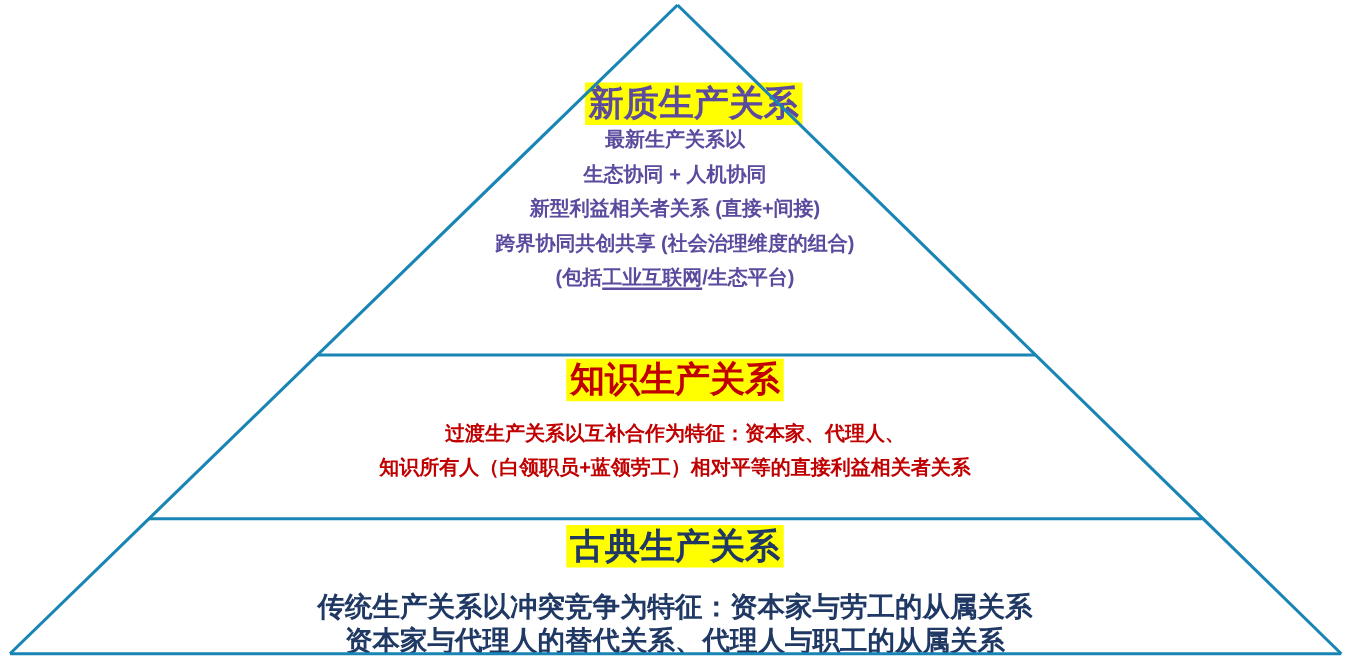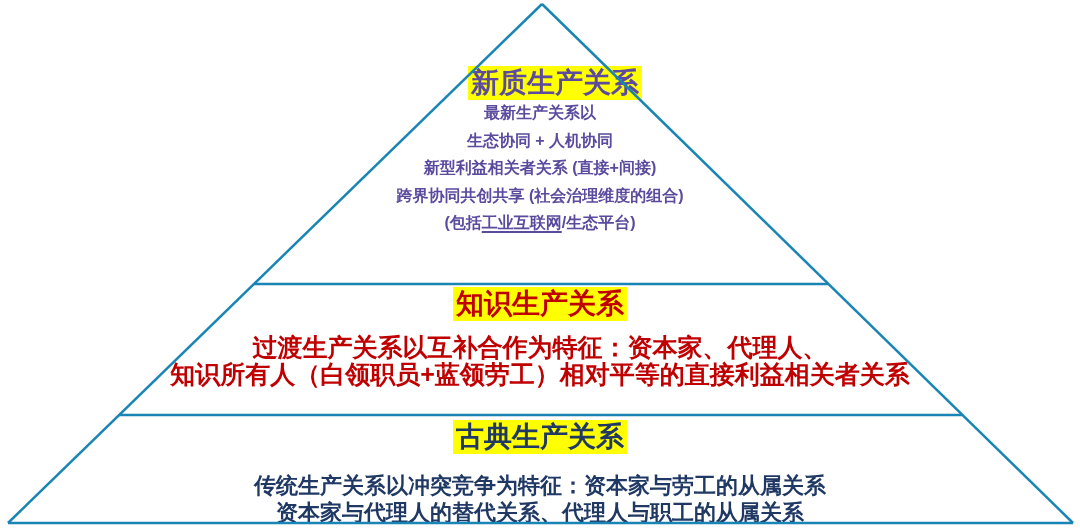--- a/index.html
+++ b/index.html
@@ -50,21 +50,21 @@
     left: 0;
     right: 0;
     text-align: center;
     font-weight: bold;
     z-index: 2;
     white-space: nowrap;
   }
   .top-title .hl   { color: #5B4A9E; }
   .top-body        { color: #5B4A9E; top: 99px;  font-size: 16px; line-height: 27.5px; }
   .mid-title .hl   { color: #C00000; }
-  .mid-body        { color: #C00000; top: 334px; font-size: 25px; line-height: 27px; }
+  .mid-body        { color: #C00000; top: 334px; font-size: 16px; line-height: 27px; }
   .bot-title .hl   { color: #1F3864; }
   .bot-body        { color: #1F3864; top: 472px; font-size: 22px; line-height: 27px; }
   .top-title { top: 66px; padding-left: 30px; }
   .mid-title { top: 287px; }
   .bot-title { top: 420px; }
   .u {
     text-decoration: underline;
     text-decoration-thickness: 2px;
     text-underline-offset: 3px;
   }

